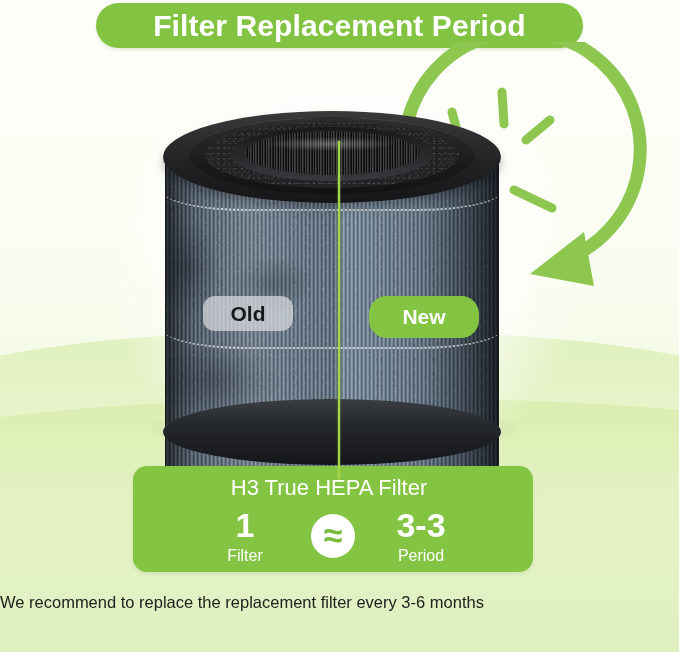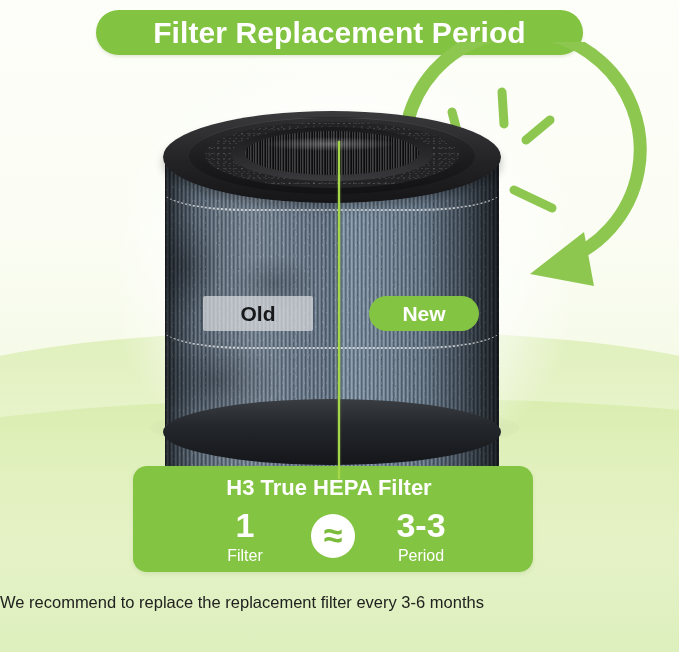--- a/index.html
+++ b/index.html
@@ -65,21 +65,20 @@
   .title-pill {
     position: absolute;
     left: 96px; top: 3px;
     width: 487px; height: 45px;
     background: #82c341;
     border-radius: 23px;
     display: flex;
     align-items: center;
     justify-content: center;
     box-shadow: 0 2px 3px rgba(130,160,90,0.20);
-    margin-top: 7px;
   }
   .title-pill-text {
     color: #ffffff;
     font-size: 30px;
     font-weight: bold;
     letter-spacing: 0.1px;
     white-space: nowrap;
   }
 
   
@@ -286,35 +285,35 @@
     left: 0px; top: 296px;
     width: 338px; height: 66px;
     border-radius: 50%;
     background: linear-gradient(to bottom, #3a3d41 0%, #24272b 40%, #14161a 100%);
   }
 
   
   .pill-old {
     position: absolute;
     left: 203px; top: 296px;
-    width: 110px; height: 35px;
-    border-radius: 2px;
+    width: 90px; height: 35px;
+    border-radius: 12px;
     background: rgba(216,219,222,0.72);
     display: flex; align-items: center; justify-content: center;
     z-index: 8;
   }
   .pill-old-text {
     color: #16181a;
     font-size: 21px;
     font-weight: bold;
   }
   .pill-new {
     position: absolute;
     left: 369px; top: 296px;
-    width: 110px; height: 35px;
+    width: 110px; height: 42px;
     border-radius: 18px;
     background: #84c443;
     display: flex; align-items: center; justify-content: center;
     z-index: 8;
   }
   .pill-new-text {
     color: #ffffff;
     font-size: 21px;
     font-weight: bold;
   }
@@ -327,21 +326,21 @@
     background: #84c443;
     border-radius: 14px;
     box-shadow: 0 2px 4px rgba(130,160,90,0.18);
   }
   .spec-title {
     position: absolute;
     left: 0; right: 8px; top: 9px;
     text-align: center;
     color: #ffffff;
     font-size: 22px;
-    font-weight: bold;
+    font-weight: normal;
   }
   .spec-row {
     position: absolute;
     left: 0; right: 0; top: 40px;
     height: 60px;
     display: flex;
     align-items: center;
     justify-content: center;
     gap: 26px;
   }

